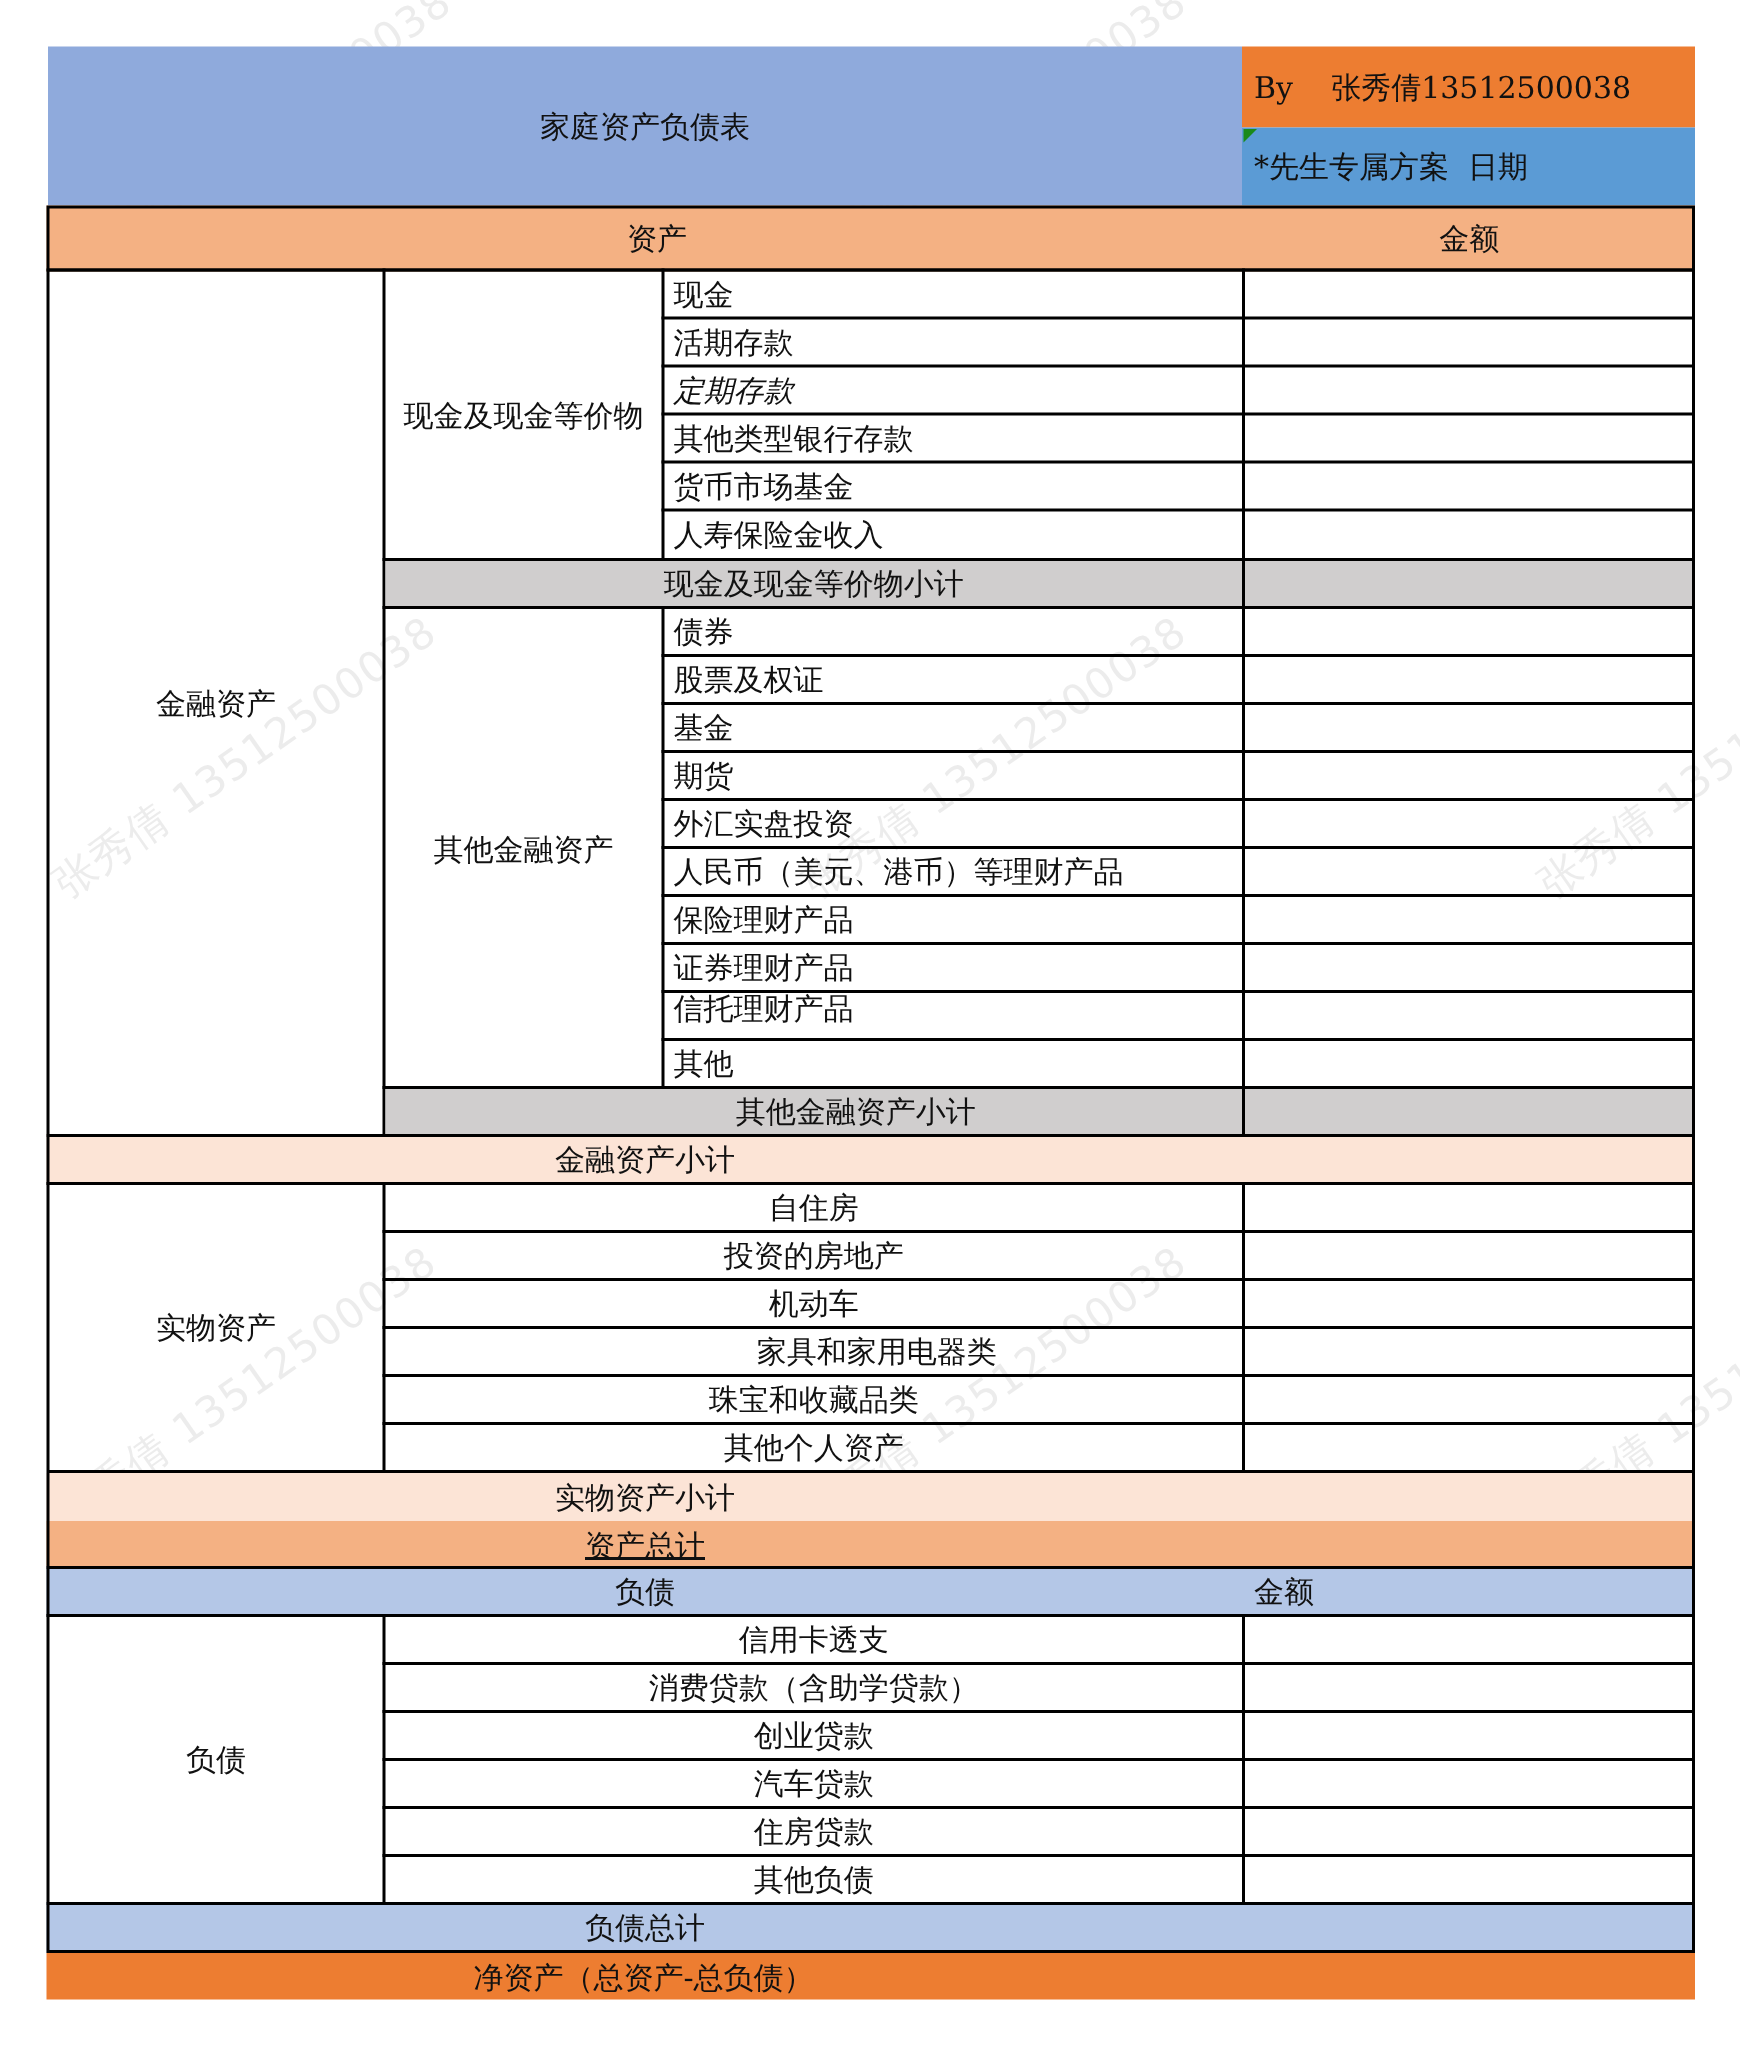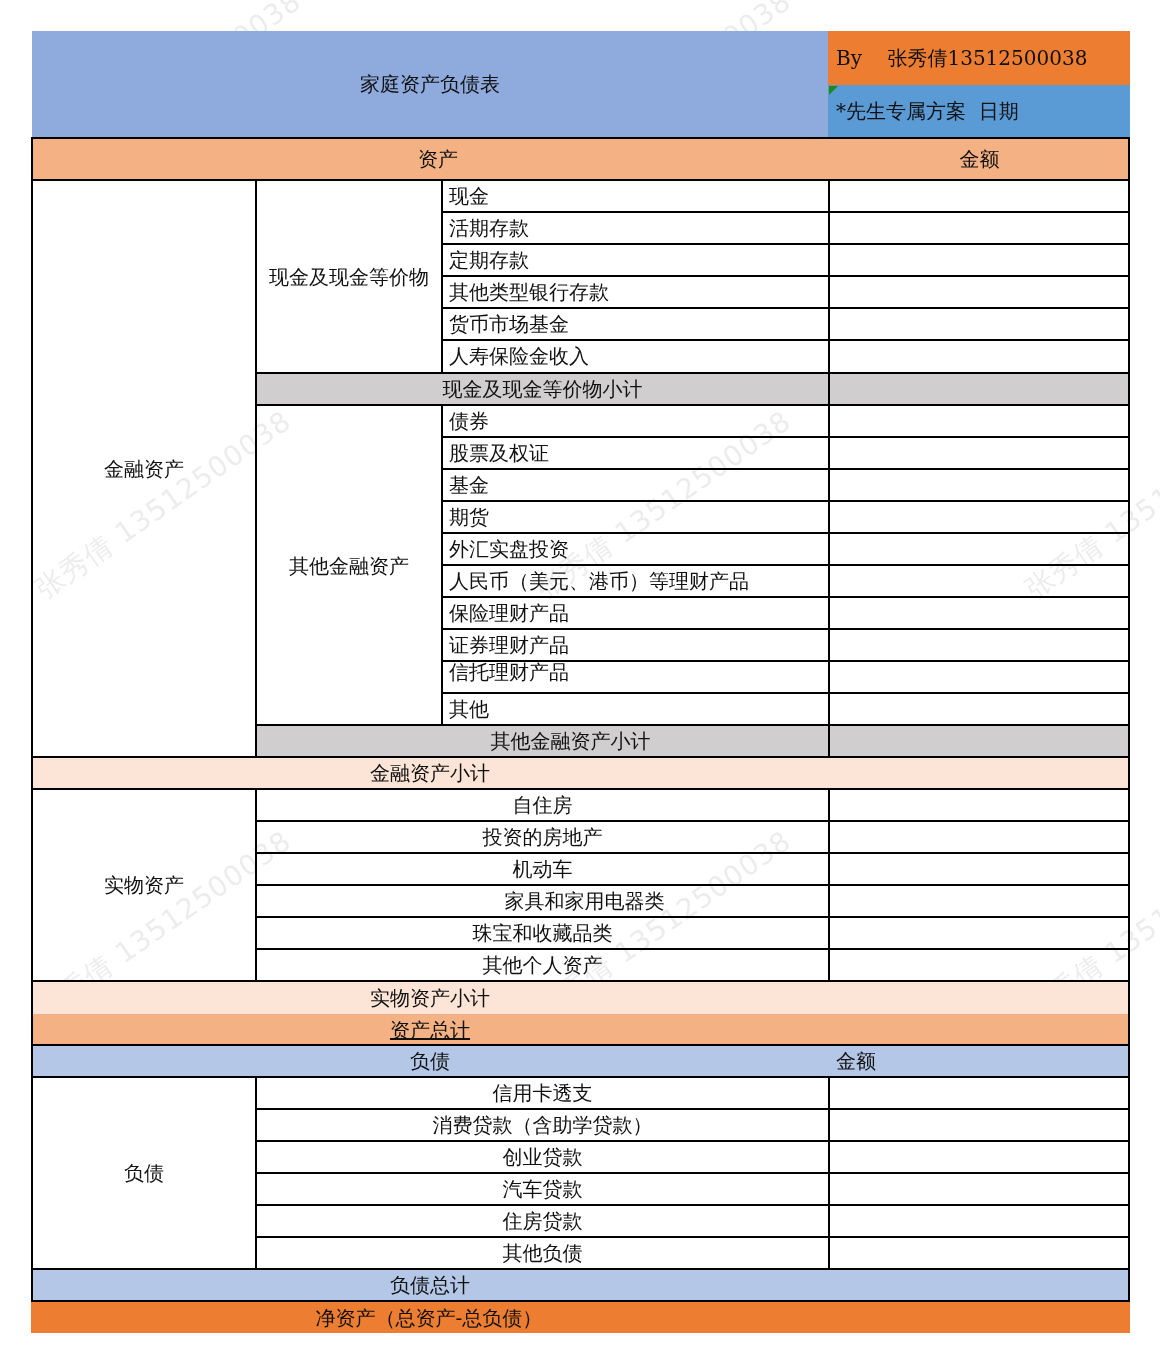--- a/index.html
+++ b/index.html
@@ -69,21 +69,21 @@
 <div class="abs vline" style="left:441px; top:179px; height:194px;"></div>
 <div class="abs center txt" style="left:257px; top:181px; width:184px; height:192px;">现金及现金等价物</div>
 
 <div id="cash-rows">
     <div class="abs txt left" style="left:443px; top:181px; width:385px; height:30px;">现金</div>
     <div class="abs" style="left:830px; top:181px; width:298px; height:30px;"></div>
     <div class="abs hline" style="left:441px; top:211px; width:689px;"></div>
     <div class="abs txt left" style="left:443px; top:213px; width:385px; height:30px;">活期存款</div>
     <div class="abs" style="left:830px; top:213px; width:298px; height:30px;"></div>
     <div class="abs hline" style="left:441px; top:243px; width:689px;"></div>
-    <div class="abs txt left" style="left:443px; top:245px; width:385px; height:30px;">定期存款</div>
+    <div class="abs txt left" style="left:443px; top:245px; width:385px; height:30px;font-style:italic;">定期存款</div>
     <div class="abs" style="left:830px; top:245px; width:298px; height:30px;"></div>
     <div class="abs hline" style="left:441px; top:275px; width:689px;"></div>
     <div class="abs txt left" style="left:443px; top:277px; width:385px; height:30px;">其他类型银行存款</div>
     <div class="abs" style="left:830px; top:277px; width:298px; height:30px;"></div>
     <div class="abs hline" style="left:441px; top:307px; width:689px;"></div>
     <div class="abs txt left" style="left:443px; top:309px; width:385px; height:30px;">货币市场基金</div>
     <div class="abs" style="left:830px; top:309px; width:298px; height:30px;"></div>
     <div class="abs hline" style="left:441px; top:339px; width:689px;"></div>
     <div class="abs txt left" style="left:443px; top:341px; width:385px; height:30px;">人寿保险金收入</div>
     <div class="abs" style="left:830px; top:341px; width:298px; height:30px;"></div>

